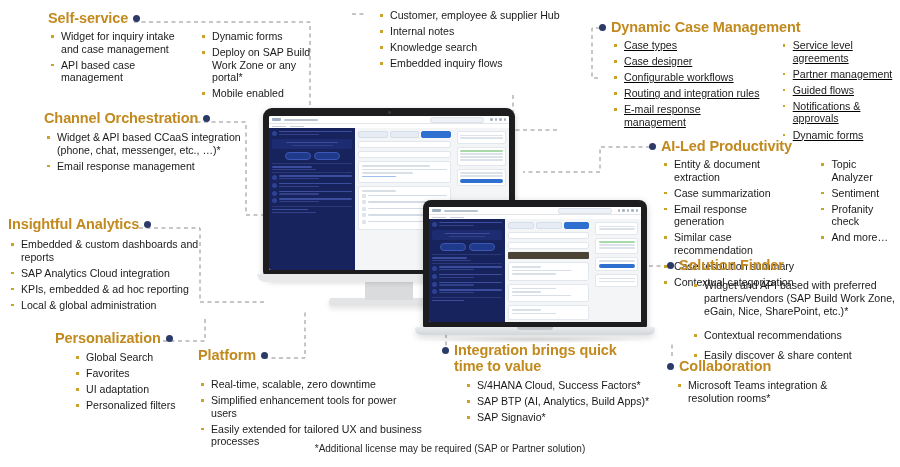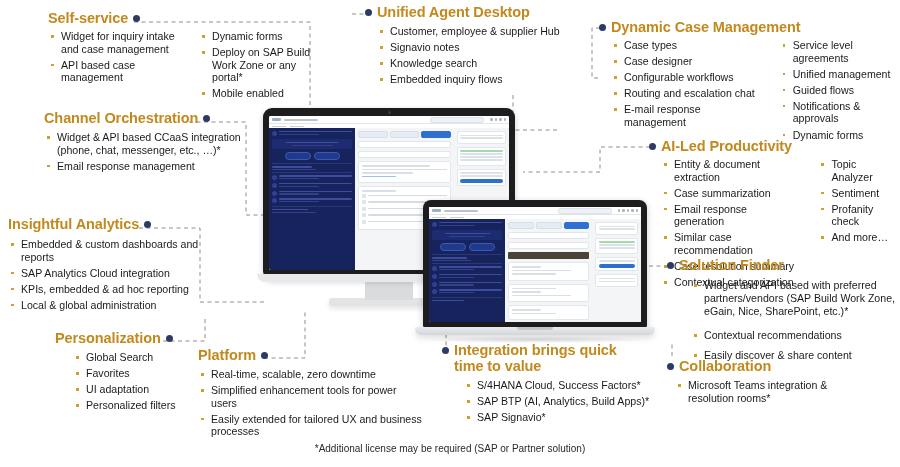--- a/index.html
+++ b/index.html
@@ -523,56 +523,52 @@
       <li>UI adaptation</li>
       <li>Personalized filters</li>
     </ul>
   </div>
 
   <div class="block" style="left:198px;top:347px;width:235px;">
     <div class="head">
       <span class="title">Platform</span>
       <span class="dot"></span>
     </div>
-    <ul class="bl" style="margin-top:5px;width:225px;">
+    <ul class="bl" style="margin-top:15px;width:225px;">
       <li>Real-time, scalable, zero downtime</li>
       <li>Simplified enhancement tools for power users</li>
       <li>Easily extended for tailored UX and business processes</li>
     </ul>
   </div>
 
   <div class="block" style="left:365px;top:4px;width:215px;">
-    <div class="head dot-left">
-      <span class="title">Unified Agent Desktop</span>
-      <span class="dot"></span>
-    </div>
     <ul class="bl" style="margin-top:5px;margin-left:12px;width:200px;">
       <li>Customer, employee &amp; supplier Hub</li>
-      <li>Signavio notes</li>
+      <li>Internal notes</li>
       <li>Knowledge search</li>
       <li>Embedded inquiry flows</li>
     </ul>
   </div>
 
   <div class="block" style="left:599px;top:19px;width:300px;">
     <div class="head dot-left">
       <span class="title">Dynamic Case Management</span>
       <span class="dot"></span>
     </div>
-    <div class="cols" style="margin-left:12px;">
+    <div class="cols" style="margin-left:12px;text-decoration:underline;">
       <ul class="bl" style="width:160px;">
         <li>Case types</li>
         <li>Case designer</li>
         <li>Configurable workflows</li>
-        <li>Routing and escalation chat</li>
+        <li>Routing and integration rules</li>
         <li>E-mail response management</li>
       </ul>
       <ul class="bl" style="width:125px;">
         <li>Service level agreements</li>
-        <li>Unified management</li>
+        <li>Partner management</li>
         <li>Guided flows</li>
         <li>Notifications &amp; approvals</li>
         <li>Dynamic forms</li>
       </ul>
     </div>
   </div>
 
   <div class="block" style="left:649px;top:138px;width:250px;">
     <div class="head dot-left">
       <span class="title">AI-Led Productivity</span>

